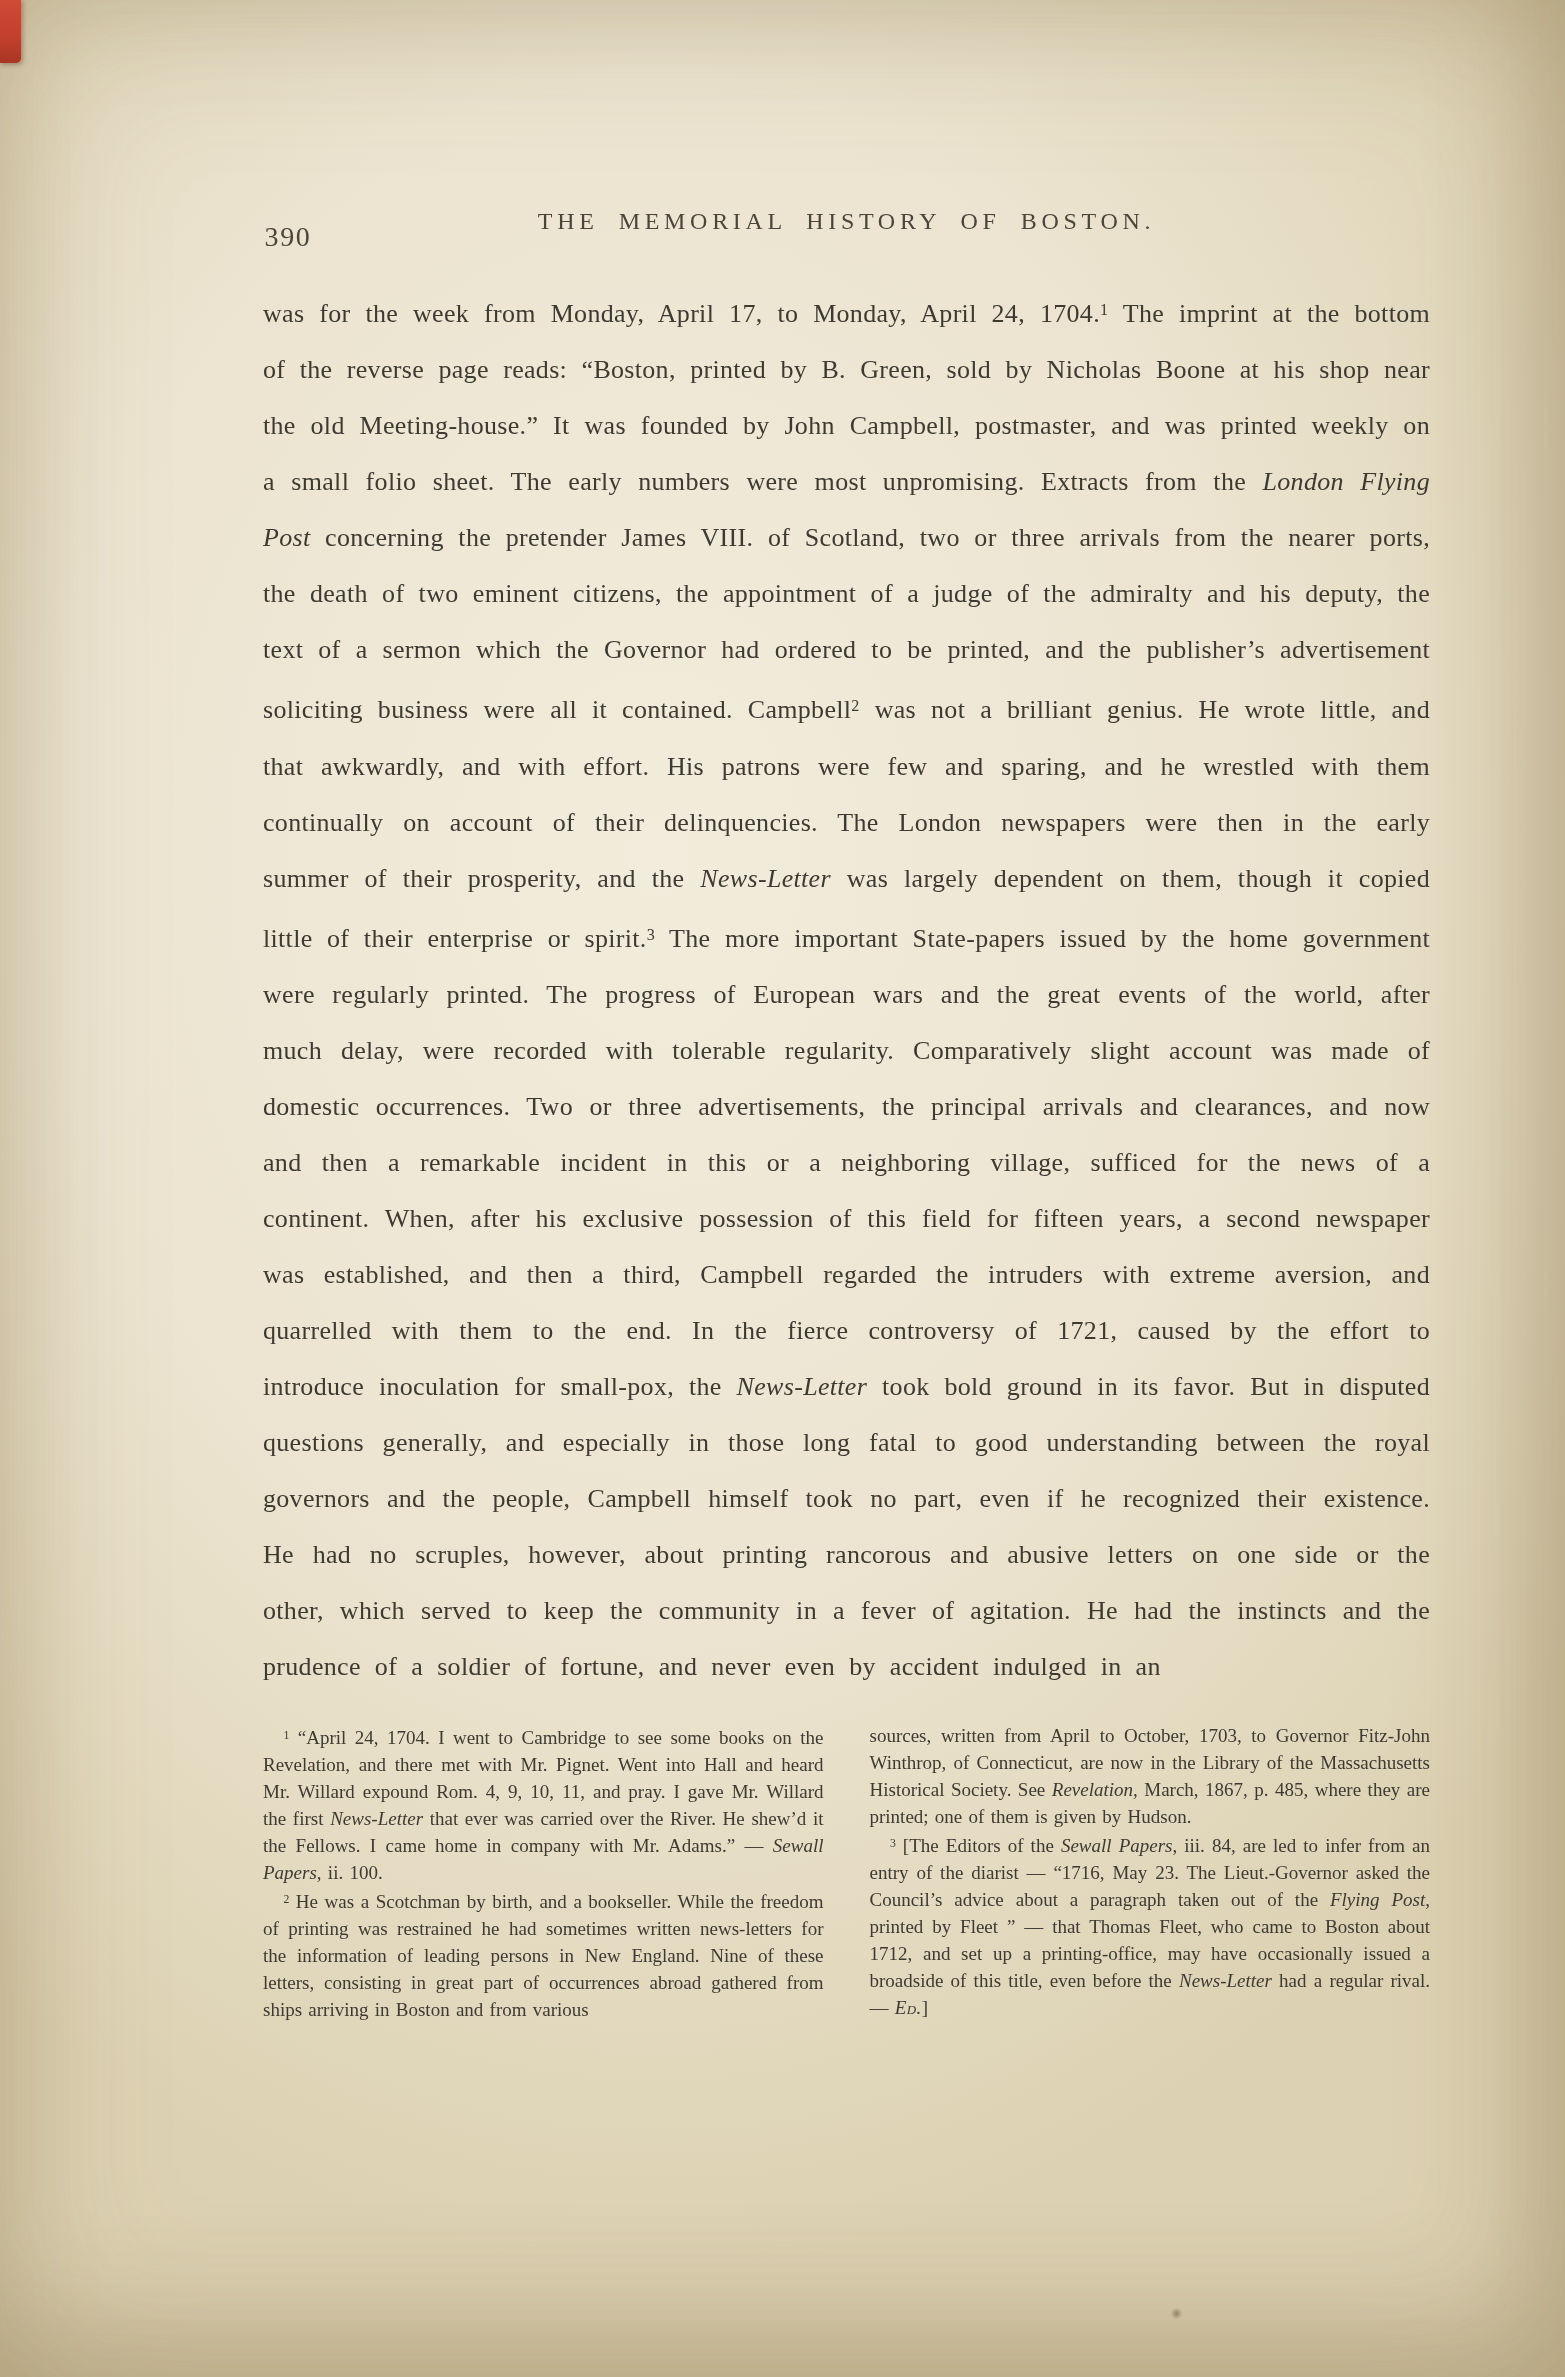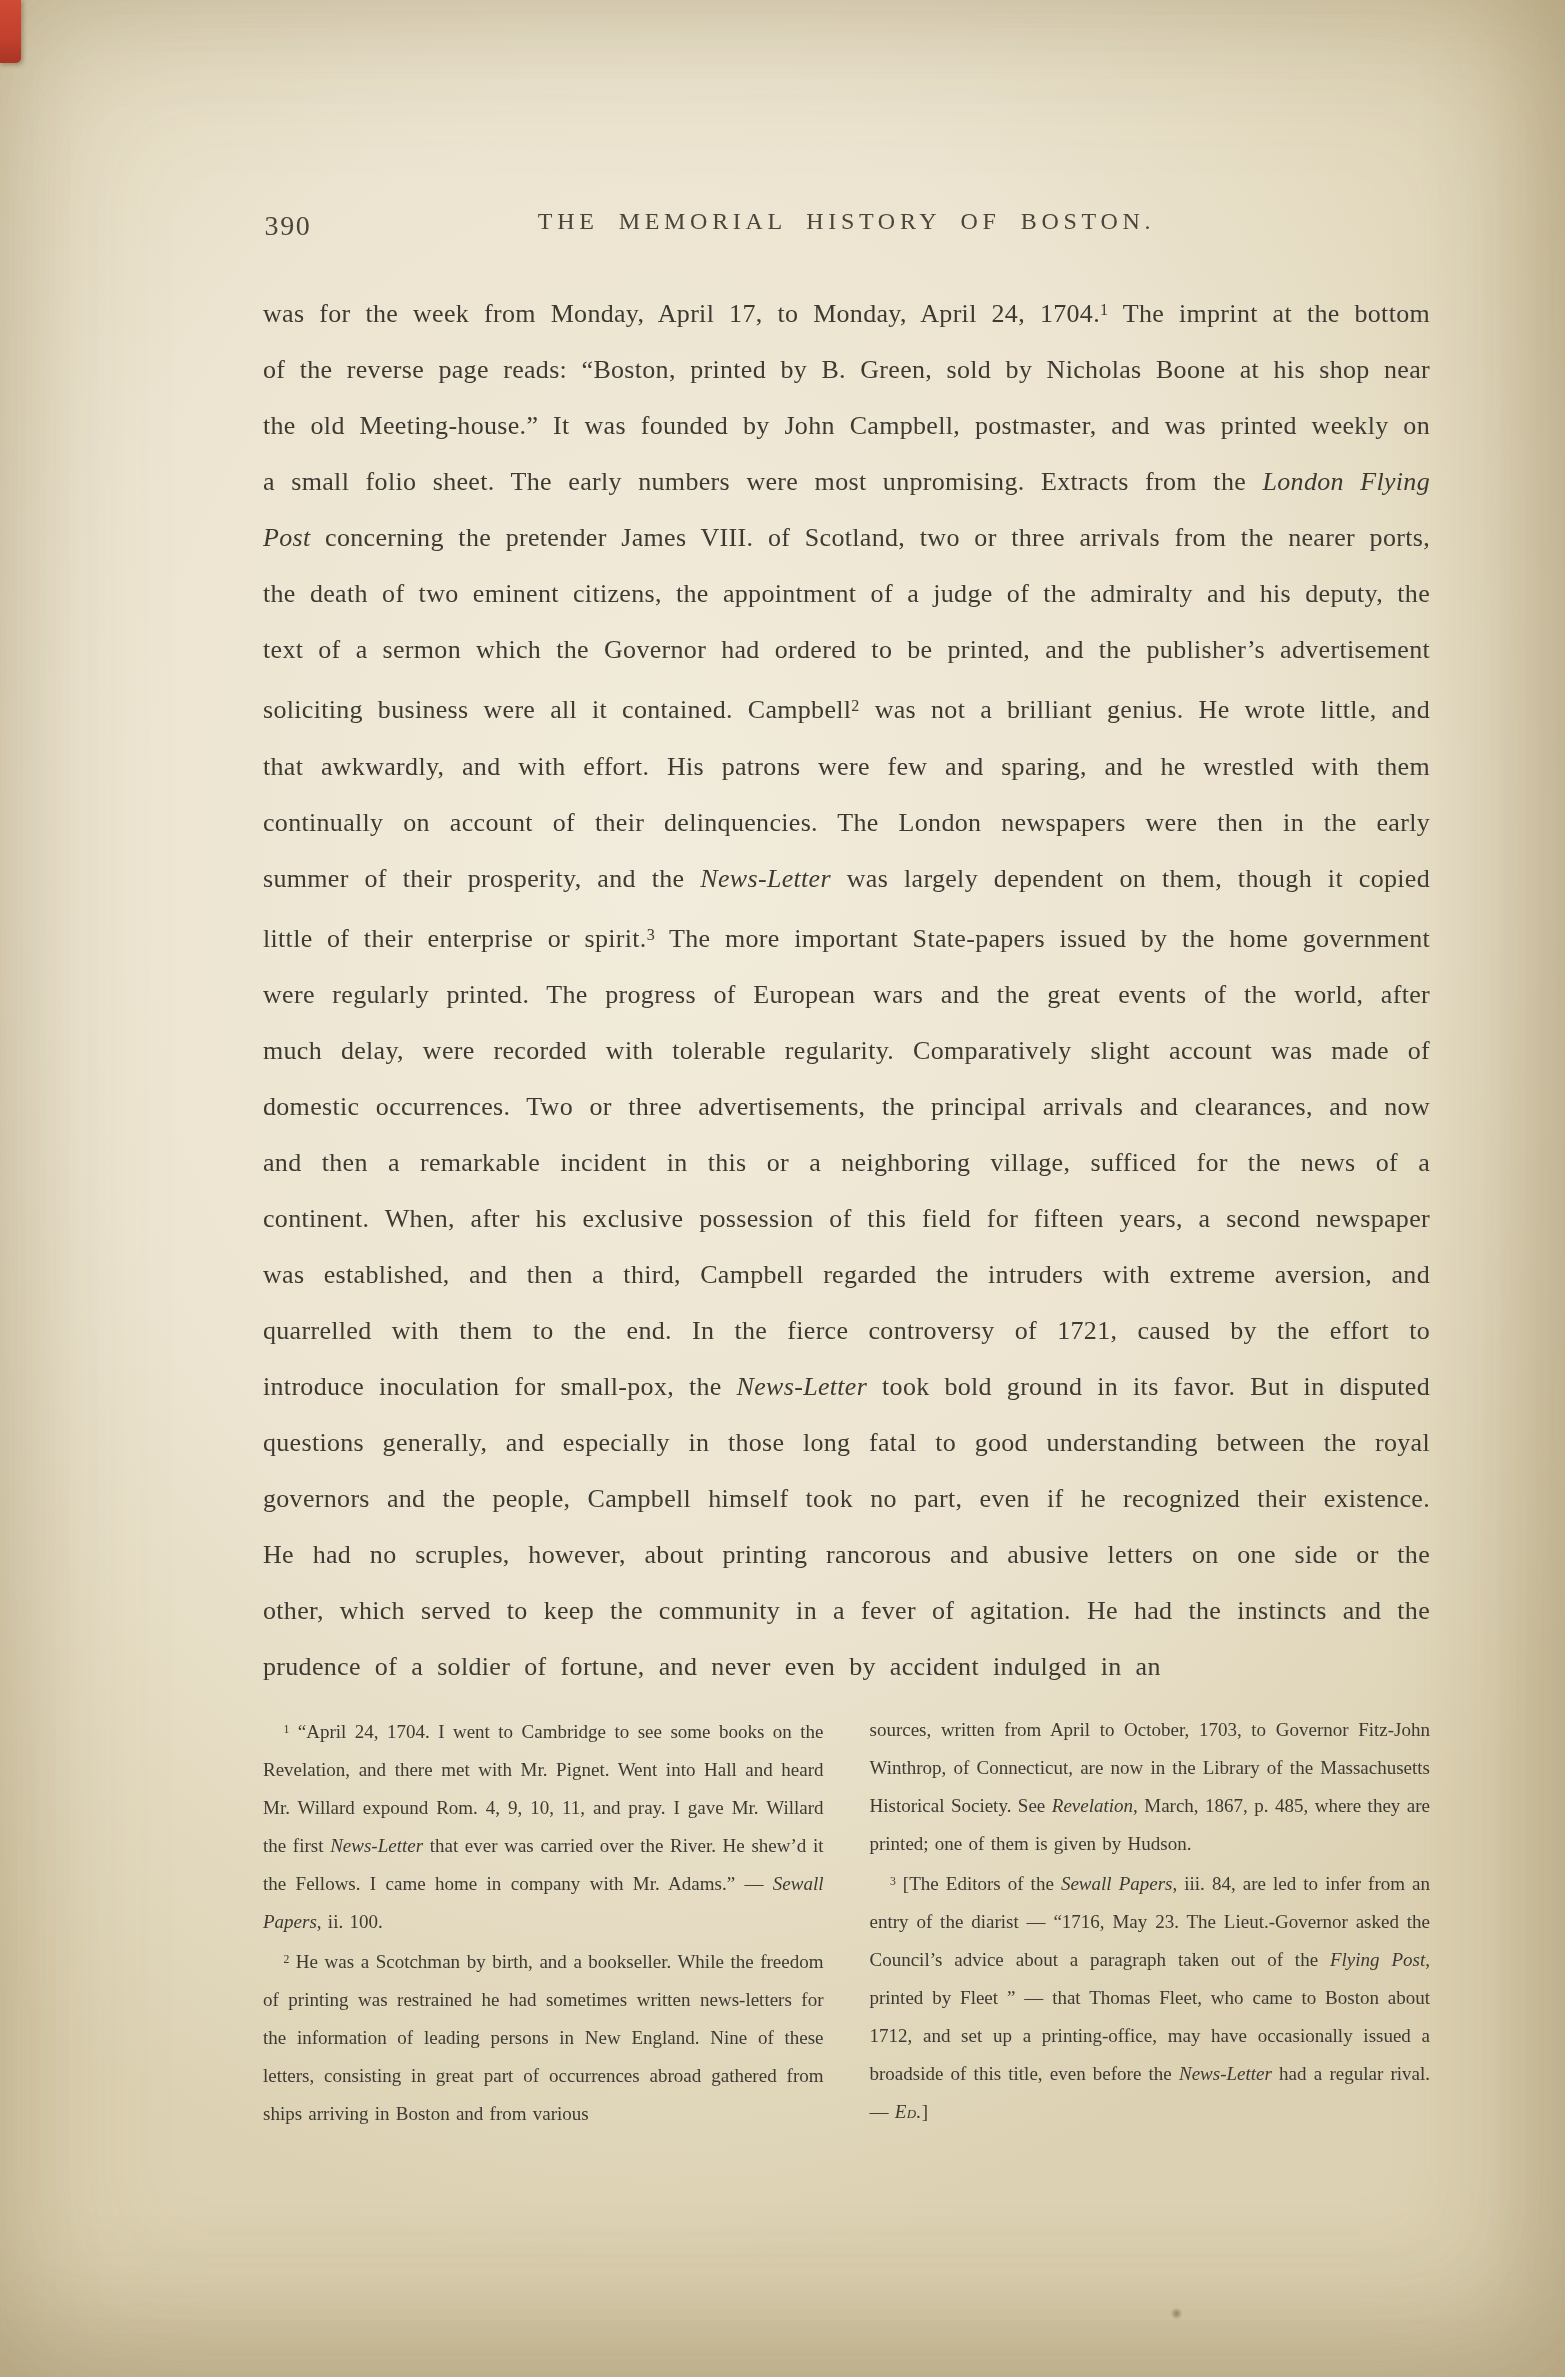--- a/index.html
+++ b/index.html
@@ -36,45 +36,45 @@
     border-radius:50%;
     background:radial-gradient(circle,rgba(92,82,48,0.55) 0%,rgba(92,82,48,0) 70%);
   }
   .content{
     position:absolute;left:263px;top:205px;width:1167px;
   }
   .header{
     position:relative;height:41px;
   }
   .pagenum{
-    position:absolute;left:1.6px;top:5px;
+    position:absolute;left:1.6px;top:16px;
     font-size:28px;letter-spacing:1.6px;color:var(--ink_soft);
   }
   .title{
     text-align:center;
     font-size:24px;
     letter-spacing:4.7px;
     word-spacing:9.4px;
     color:var(--ink_soft);
     padding-top:3.1px;
   }
   .bodytext{
     margin-top:36px;
     font-size:26px;
     line-height:56px;
     text-align:justify;
     word-spacing:0.28em;
     letter-spacing:0.012em;
   }
   .footnotes{
-    margin-top:16px;
+    margin-top:27px;
     display:flex;
     gap:46px;
     font-size:19px;
-    line-height:38px;
+    line-height:27px;
     text-align:justify;
     word-spacing:0.08em;
   }
   .fncol{flex:1 1 0;min-width:0;}
   .fnote{margin:0;}
   .fnote.indent{text-indent:20.4px;}
   .seg-p{}
   .seg-it{font-style:italic;}
   .seg-sup{font-size:0.62em;vertical-align:0.45em;}
   .seg-sc{font-variant:small-caps;letter-spacing:0.4px;font-style:italic;}

